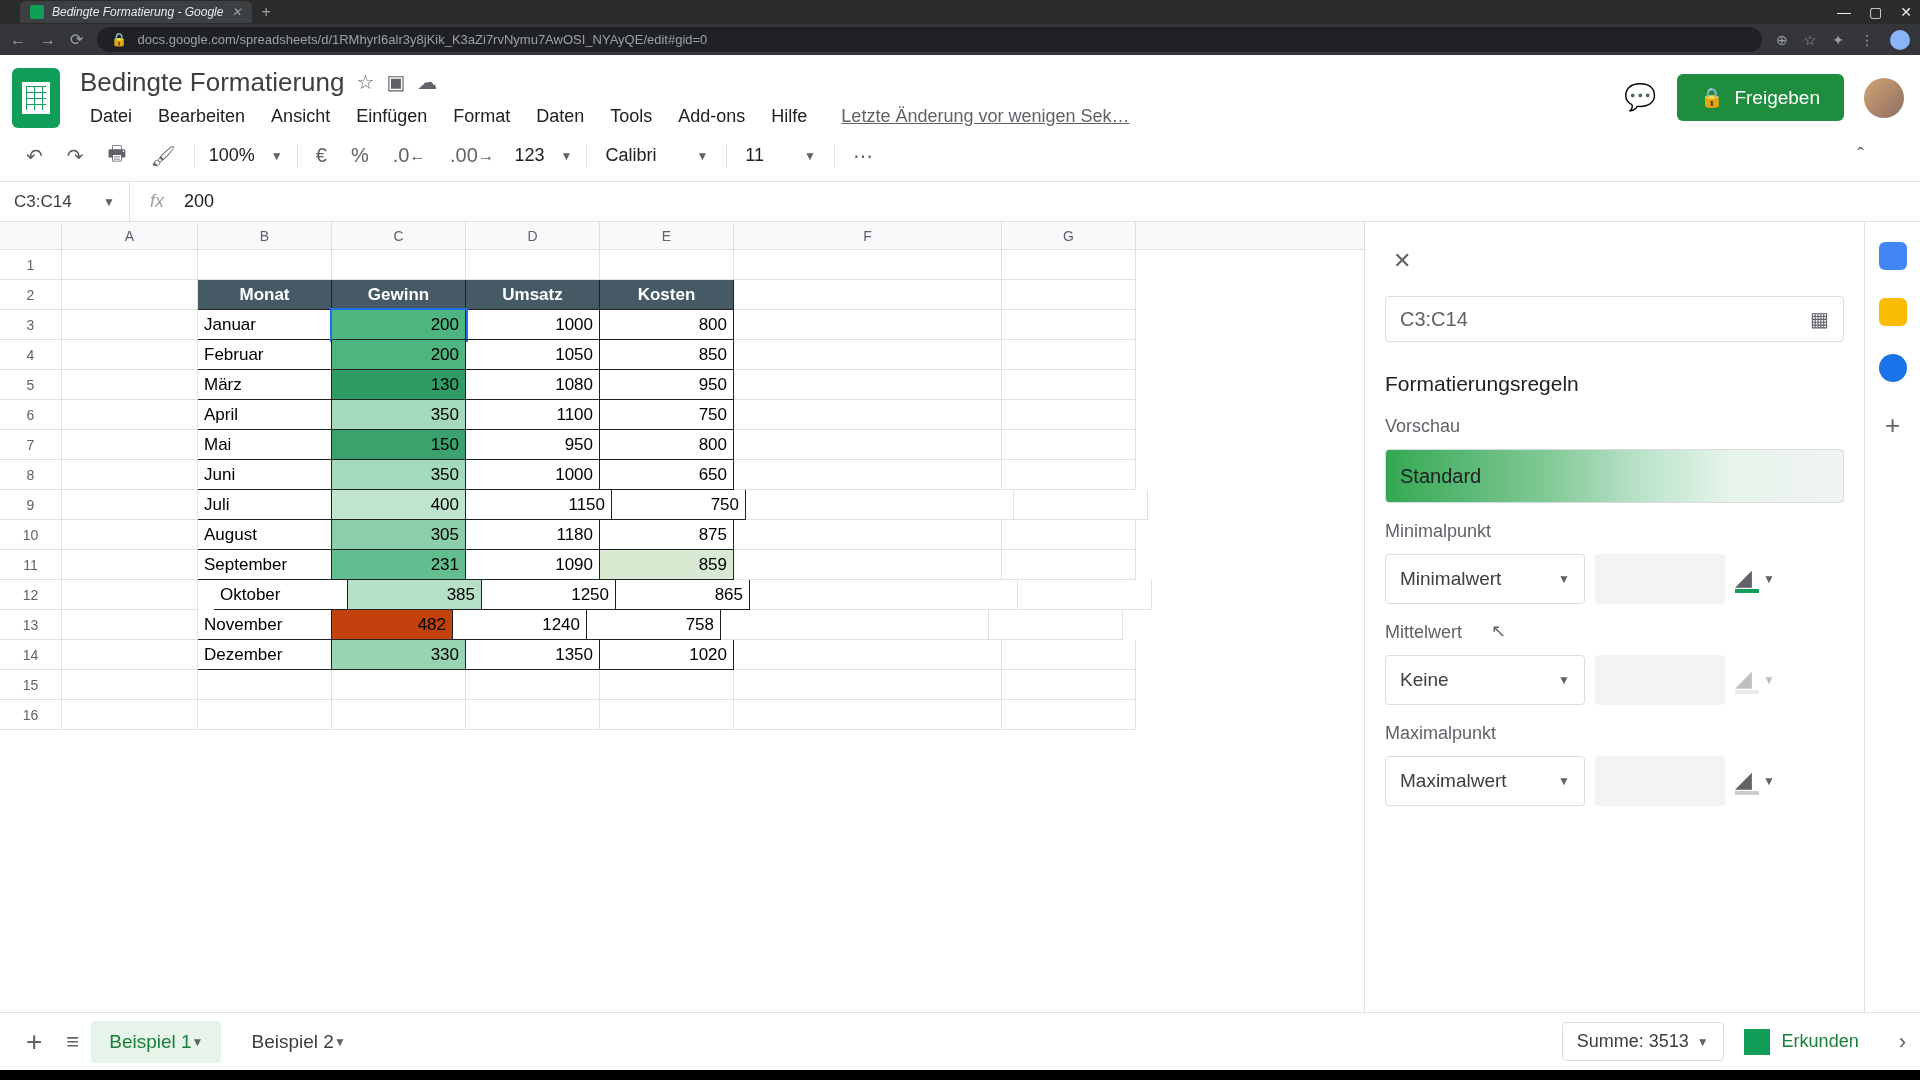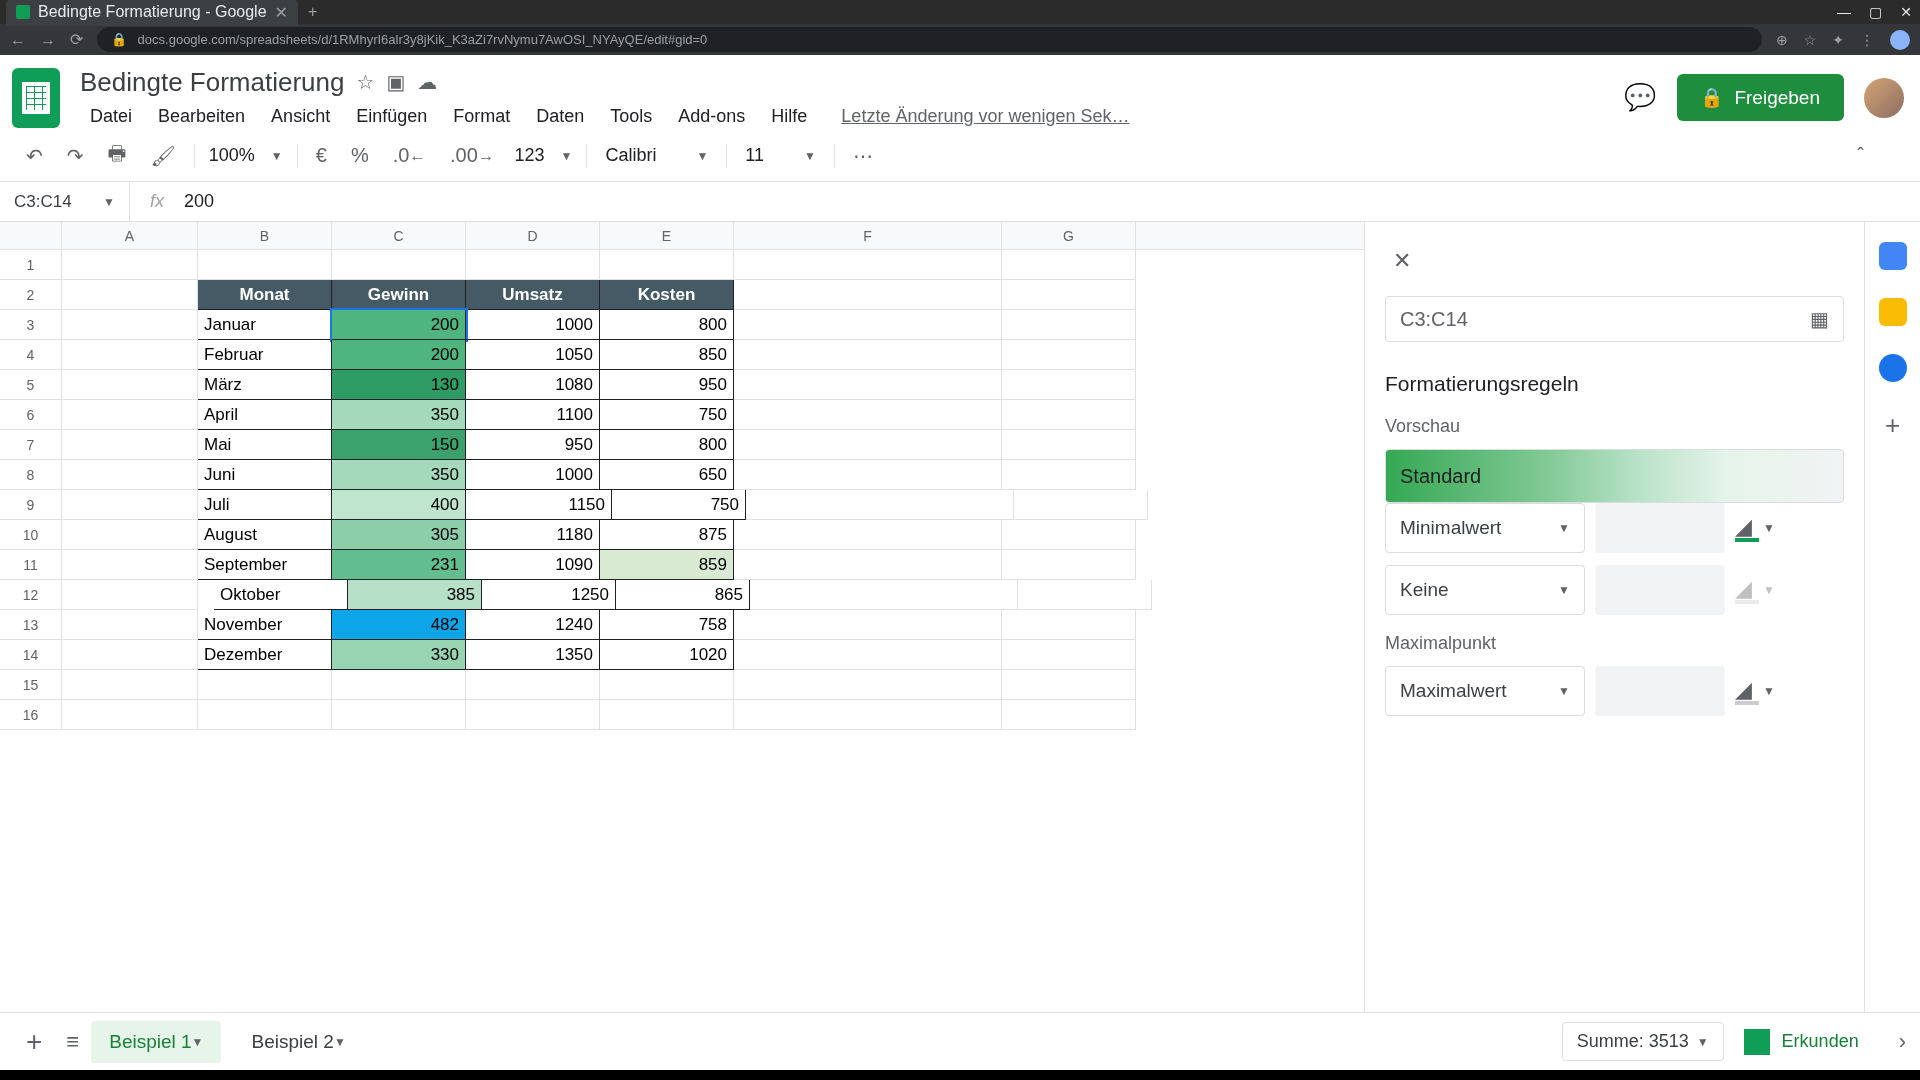--- a/index.html
+++ b/index.html
@@ -1,21 +1,21 @@
 <!DOCTYPE html>
 <html><head>
 <meta charset="utf-8">
 <style>
 * { box-sizing: border-box; margin: 0; padding: 0; font-family: Arial, sans-serif; }
 body { background: #fff; width: 1920px; height: 1080px; overflow: hidden; }
 
 
 .browser-chrome { background: #2b2b2b; height: 55px; }
 .tab-bar { display: flex; align-items: center; height: 24px; background: #2b2b2b; }
-.tab { display: flex; align-items: center; background: #3c4043; color: #e8eaed; padding: 4px 10px; font-size: 16px; border-radius: 6px 6px 0 0; margin-left: 6px; gap: 8px; }
+.tab { display: flex; align-items: center; background: #3c4043; color: #e8eaed; padding: 4px 10px; font-size: 12px; border-radius: 6px 6px 0 0; margin-left: 20px; gap: 8px; font-style: italic; }
 .tab-favicon { width: 14px; height: 14px; background: #0f9d58; border-radius: 2px; }
 .tab-close { color: #9aa0a6; cursor: pointer; }
 .new-tab { color: #9aa0a6; margin-left: 10px; font-size: 16px; }
 .window-controls { position: absolute; right: 8px; top: 4px; display: flex; gap: 18px; color: #e8eaed; font-size: 14px; }
 .address-row { display: flex; align-items: center; height: 31px; background: #35363a; padding: 0 10px; gap: 14px; }
 .nav-icon { color: #9aa0a6; font-size: 16px; }
 .address-bar { flex: 1; background: #202124; border-radius: 15px; padding: 5px 14px; color: #9aa0a6; font-size: 13px; display: flex; align-items: center; gap: 10px; }
 .addr-icons { display: flex; gap: 16px; color: #9aa0a6; font-size: 14px; align-items: center; }
 .avatar-small { width: 20px; height: 20px; border-radius: 50%; background: #8ab4f8; }
 
@@ -362,21 +362,21 @@
             <div class="cell " style="width: 134px; margin-left: 16px;">Oktober</div>
             <div class="cell num-cell" style="width: 134px; background: rgb(183, 224, 200);">385</div>
             <div class="cell num-cell" style="width: 134px;">1250</div>
             <div class="cell num-cell" style="width: 134px;">865</div>
             <div class="cell " style="width: 268px; border-top: none; border-right: 1px solid rgb(224, 224, 224); border-bottom: 1px solid rgb(224, 224, 224); border-left: none; border-image: initial;"></div>
             <div class="cell " style="width: 134px; border-top: none; border-right: 1px solid rgb(224, 224, 224); border-bottom: 1px solid rgb(224, 224, 224); border-left: none; border-image: initial;"></div>
           </div>
           <div class="row data-row">
             <div class="cell " style="width: 136px; border-top: none; border-right: 1px solid rgb(224, 224, 224); border-bottom: 1px solid rgb(224, 224, 224); border-left: none; border-image: initial;"></div>
             <div class="cell " style="width: 134px;">November</div>
-            <div class="cell num-cell" style="width: 134px; background: #0ea5e9;">482</div>
+            <div class="cell num-cell" style="width: 121px; background: #c2410c;">482</div>
             <div class="cell num-cell" style="width: 134px;">1240</div>
             <div class="cell num-cell" style="width: 134px;">758</div>
             <div class="cell " style="width: 268px; border-top: none; border-right: 1px solid rgb(224, 224, 224); border-bottom: 1px solid rgb(224, 224, 224); border-left: none; border-image: initial;"></div>
             <div class="cell " style="width: 134px; border-top: none; border-right: 1px solid rgb(224, 224, 224); border-bottom: 1px solid rgb(224, 224, 224); border-left: none; border-image: initial;"></div>
           </div>
           <div class="row data-row">
             <div class="cell " style="width: 136px; border-top: none; border-right: 1px solid rgb(224, 224, 224); border-bottom: 1px solid rgb(224, 224, 224); border-left: none; border-image: initial;"></div>
             <div class="cell " style="width: 134px;">Dezember</div>
             <div class="cell num-cell" style="width: 134px; background: rgb(153, 212, 178);">330</div>
             <div class="cell num-cell" style="width: 134px;">1350</div>
@@ -412,30 +412,35 @@
     </div>
     <div class="range-input">
       <span>C3:C14</span>
       <span class="range-grid-icon">▦</span>
     </div>
     <div class="section-label">Formatierungsregeln</div>
     <div class="sub-label">Vorschau</div>
     <div class="preview-box">
       <span>Standard</span>
     </div>
+    <div class="sub-label">Minimalpunkt</div>
     <div class="point-row">
       <div class="point-select">
         <span>Minimalwert</span>
         <span class="caret-down">▼</span>
       </div>
       <div class="point-input"></div>
       <div class="color-picker">
         <span class="bucket-icon">◢<span class="color-bar" style="background:#0f9d58"></span></span>
         <span class="caret-down">▼</span>
       </div>
+    </div>
+    <div class="sub-label" style="position:relative">
+      <span>Mittelwert</span>
+      <span style="position:absolute; left:106px; top:-2px; font-size:18px;">↖</span>
     </div>
     <div class="point-row">
       <div class="point-select">
         <span>Keine</span>
         <span class="caret-down">▼</span>
       </div>
       <div class="point-input"></div>
       <div class="color-picker" style="opacity:0.4">
         <span class="bucket-icon">◢<span class="color-bar" style="background:#ccc"></span></span>
         <span class="caret-down">▼</span>

